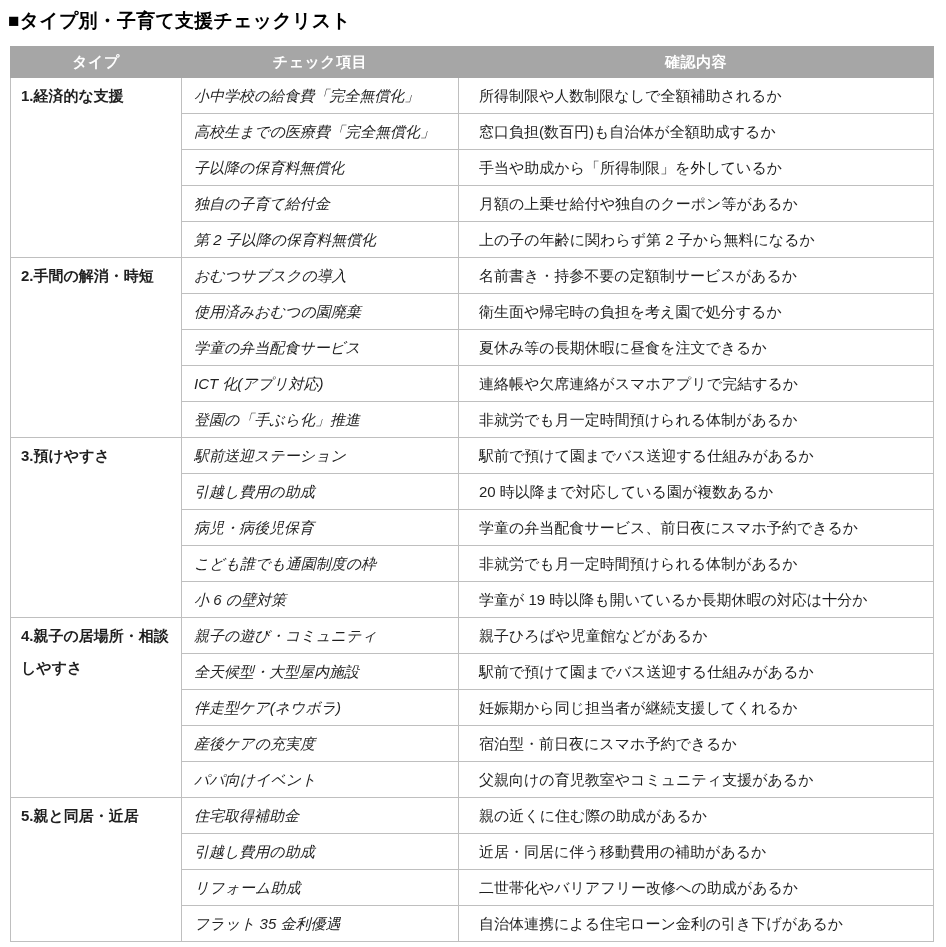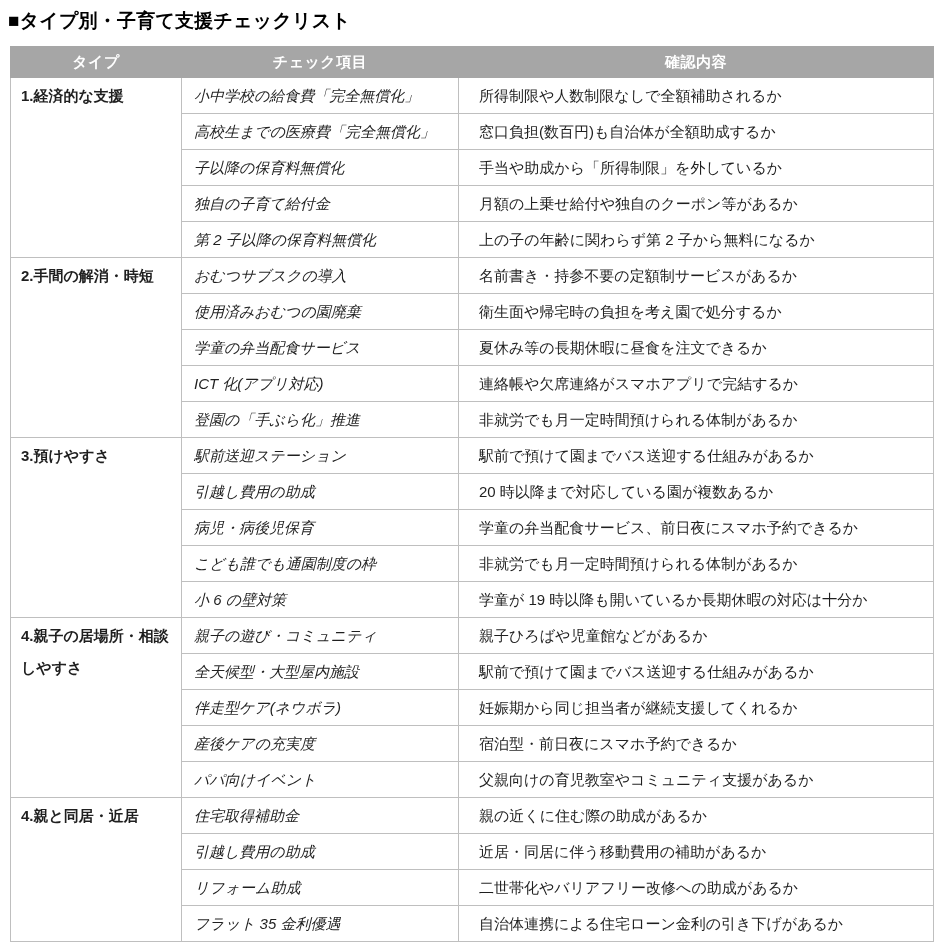--- a/index.html
+++ b/index.html
@@ -172,21 +172,21 @@
       </tr>
       <tr>
         <td class="item-cell">産後ケアの充実度</td>
         <td class="detail-cell">宿泊型・前日夜にスマホ予約できるか</td>
       </tr>
       <tr>
         <td class="item-cell">パパ向けイベント</td>
         <td class="detail-cell">父親向けの育児教室やコミュニティ支援があるか</td>
       </tr>
       <tr>
-        <td class="type-cell" rowspan="4">4.親と同居・近居</td>
+        <td class="type-cell" rowspan="4">5.親と同居・近居</td>
         <td class="item-cell">住宅取得補助金</td>
         <td class="detail-cell">親の近くに住む際の助成があるか</td>
       </tr>
       <tr>
         <td class="item-cell">引越し費用の助成</td>
         <td class="detail-cell">近居・同居に伴う移動費用の補助があるか</td>
       </tr>
       <tr>
         <td class="item-cell">リフォーム助成</td>
         <td class="detail-cell">二世帯化やバリアフリー改修への助成があるか</td>

